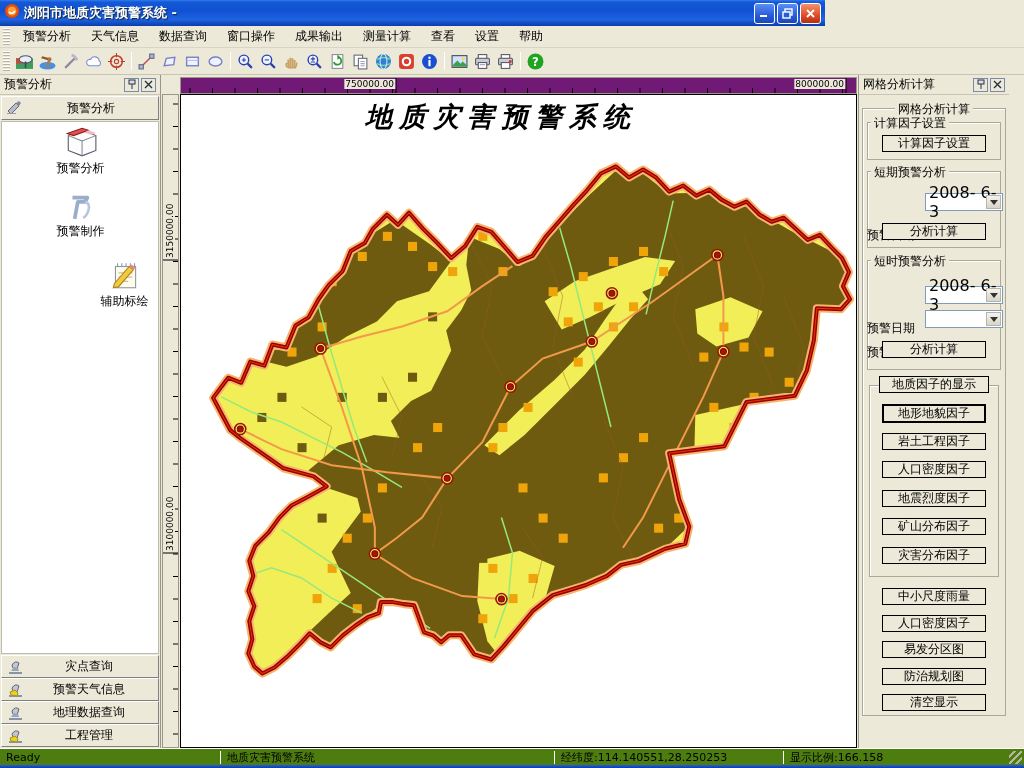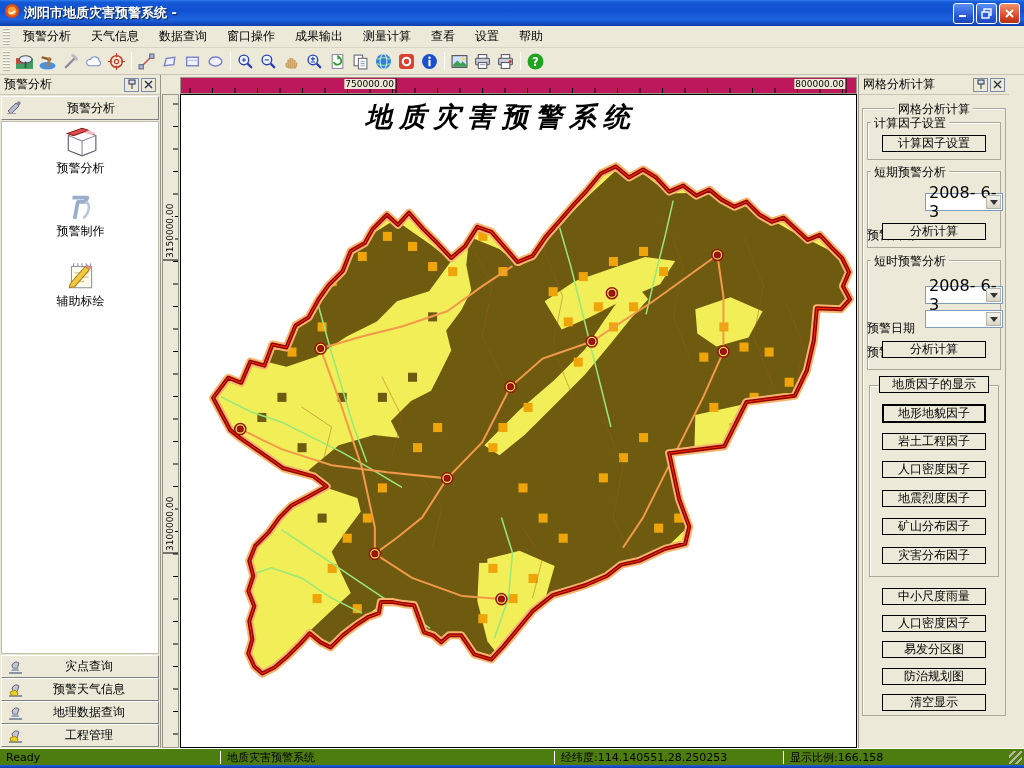--- a/index.html
+++ b/index.html
@@ -1,19 +1,19 @@
 <!DOCTYPE html>
 <html><head>
 <meta charset="utf-8">
 <style>
   * { margin:0; padding:0; box-sizing:border-box; }
   html,body { width:1024px; height:768px; overflow:hidden; font-family:"DejaVu Sans",sans-serif; background:#ECE9D8; position:relative; }
 
   
-  #titlebar { position:absolute; left:0; top:0; width:1024px; height:26px;
+  #titlebar { position:absolute; left:0; top:0; width:825px; height:26px;
     background:linear-gradient(180deg,#2f7bf0 0%,#1559d6 8%,#1050d2 40%,#1e63e0 75%,#0a3cab 100%);
     display:flex; align-items:center; padding:4px 4px; }
   #titlebar .title { color:#fff; font-weight:bold; font-size:13px; text-shadow:1px 1px 1px #123; margin-left:4px; flex:1; }
   .cap-btn { width:21px; height:21px; border:1px solid #fff; border-radius:3px; margin-left:2px;
     display:flex; align-items:center; justify-content:center; color:#fff; font-size:12px; font-weight:bold;
     background:linear-gradient(180deg,#5a8ef5,#2a5cd8 60%,#1a46b8); }
   .cap-btn.close { background:linear-gradient(180deg,#f0926a,#e04c2a 60%,#b03010); }
 
   
   #menubar { position:absolute; left:0; top:26px; width:1024px; height:22px; background:#ECE9D8;
@@ -59,21 +59,21 @@
   .xp-btn.active { border-width:2px; height:19px; }
   .rp-label { position:absolute; font-size:12px; left:8px;margin-top:31px; }
   .combo { position:absolute; left:66px; right:6px; height:18px; background:#fff; border:1px solid #7F9DB9; font-size:16px;
     display:flex; align-items:center; padding-left:3px; }
   .combo .arrow { position:absolute; right:1px; top:1px; bottom:1px; width:15px; background:linear-gradient(180deg,#f4f3ee,#d8d4c8);
     border:1px solid #b8b4a8; display:flex; align-items:center; justify-content:center; }
   .combo .arrow::after { content:""; border:4px solid transparent; border-top:5px solid #333; margin-top:5px; }
 
   
   #mapregion { position:absolute; left:162px; top:75px; width:696px; bottom:20px; background:#ECE9D8; }
-  #hruler { position:absolute; left:18px; right:1px; top:2px; height:17px; background:#be185d; border:1px solid #9a968a; }
+  #hruler { position:absolute; left:18px; right:1px; top:2px; height:17px; background:#701a75; border:1px solid #9a968a; }
   #vruler { position:absolute; left:0px; top:19px; width:17px; bottom:0; background:#ECE9D8; border:1px solid #9a968a; }
   .hruler-lbl { position:absolute; top:1px; font-size:9px; transform:translateX(-100%); background:#ECE9D8; padding:0 1px; }
   .vruler-lbl { position:absolute; left:2px; font-size:9px; transform:rotate(-90deg); transform-origin:left top; background:#ECE9D8; white-space:nowrap; }
   #mapcanvas { position:absolute; left:18px; right:1px; top:19px; bottom:0; background:#fff; border:1px solid #000; }
   #mapsvg { position:absolute; left:0; top:0; width:100%; height:100%; }
   #maptitle { position:absolute; left:0; top:4px; width:640px; text-align:center; font-family:"DejaVu Serif",serif;
     font-weight:bold; font-style:italic; font-size:27px; letter-spacing:7px; color:#000; }
 
   
   #statusbar { position:absolute; left:0; bottom:3px; width:1024px; height:17px; background:#4d7c0f;
@@ -320,21 +320,21 @@
           </svg></div>
         <div class="lbl">预警分析</div>
       </div>
       <div class="lp-item" style="top: 113px;">
         <div style="width: 34px; height: 34px; margin: 0px auto;"><svg viewBox="0 0 32 32" width="100%" height="100%">
             <path d="M8 9 h14 l-2 4 h-7 l-3 16" stroke="#9aaecc" stroke-width="3.5" fill="none" stroke-linejoin="round"></path>
             <path d="M20 13 q5 2 3 8 t-5 7" stroke="#b8c6e0" stroke-width="2.5" fill="none"></path>
           </svg></div>
         <div class="lbl">预警制作</div>
       </div>
-      <div class="lp-item" style="top: 183px;">
+      <div class="lp-item" style="top: 183px; margin-left: 44px;">
         <div style="width: 34px; height: 34px; margin: 0px auto;"><svg viewBox="0 0 32 32" width="100%" height="100%">
             <rect x="7" y="8" width="19" height="20" fill="#fffbe8" stroke="#8a94a8"></rect>
             <path d="M9 8 v-3 M13 8 v-3 M17 8 v-3 M21 8 v-3 M25 8 v-3" stroke="#8a94a8"></path>
             <path d="M10 14 h13 M10 18 h13 M10 22 h9" stroke="#c8c0a0"></path>
             <path d="M6 24 L20 8 l4 3 L10 27 l-5 1z" fill="#f3c93f" stroke="#a8821a"></path>
             <path d="M20 8 l4 3 2 -2 -4 -3z" fill="#e08888"></path>
           </svg></div>
         <div class="lbl">辅助标绘</div>
       </div>
     </div>

